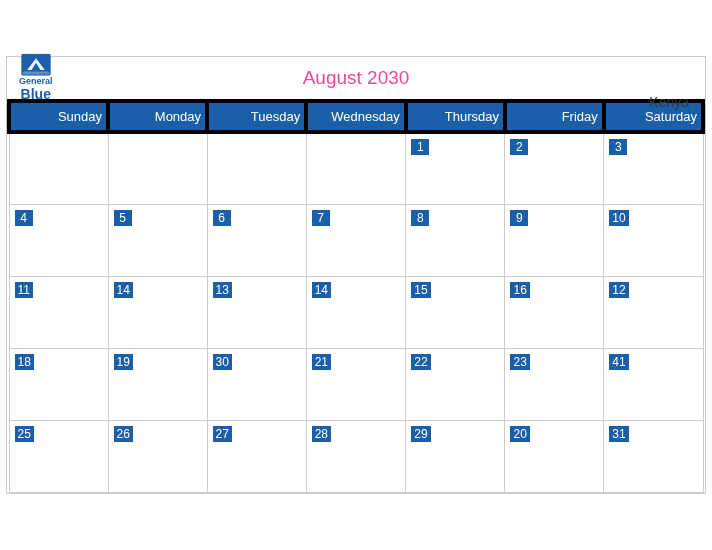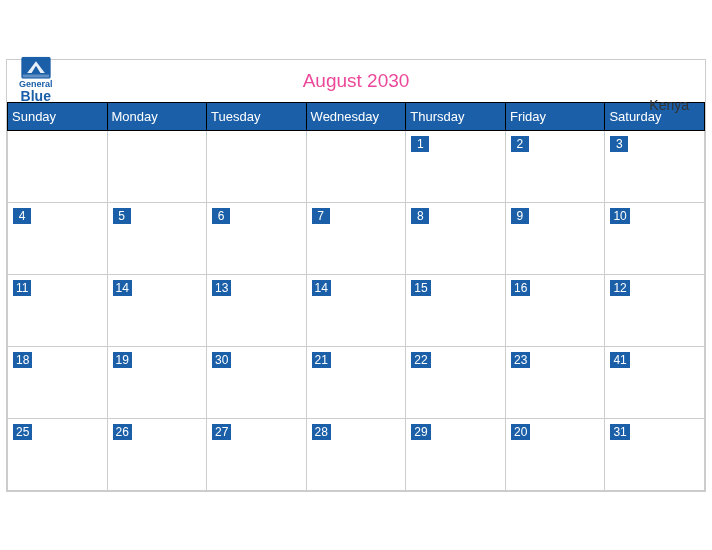--- a/index.html
+++ b/index.html
@@ -68,25 +68,25 @@
       color: #333;
       margin-top: 24px;
     }
     .calendar-grid {
       width: 100%;
       border-collapse: collapse;
     }
     .calendar-grid th {
       background: #1a5fa8;
       color: #fff;
-      text-align: left;
+      text-align: right;
       padding: 6px 4px;
       font-size: 13px;
       font-weight: normal;
-      border: 1px solid #000000;
+      border: 4px solid #000000;
     }
     .calendar-grid td {
       border: 1px solid #ccc;
       width: 100px;
       height: 72px;
       vertical-align: top;
       padding: 3px 5px;
       position: relative;
     }
     .day-number {

